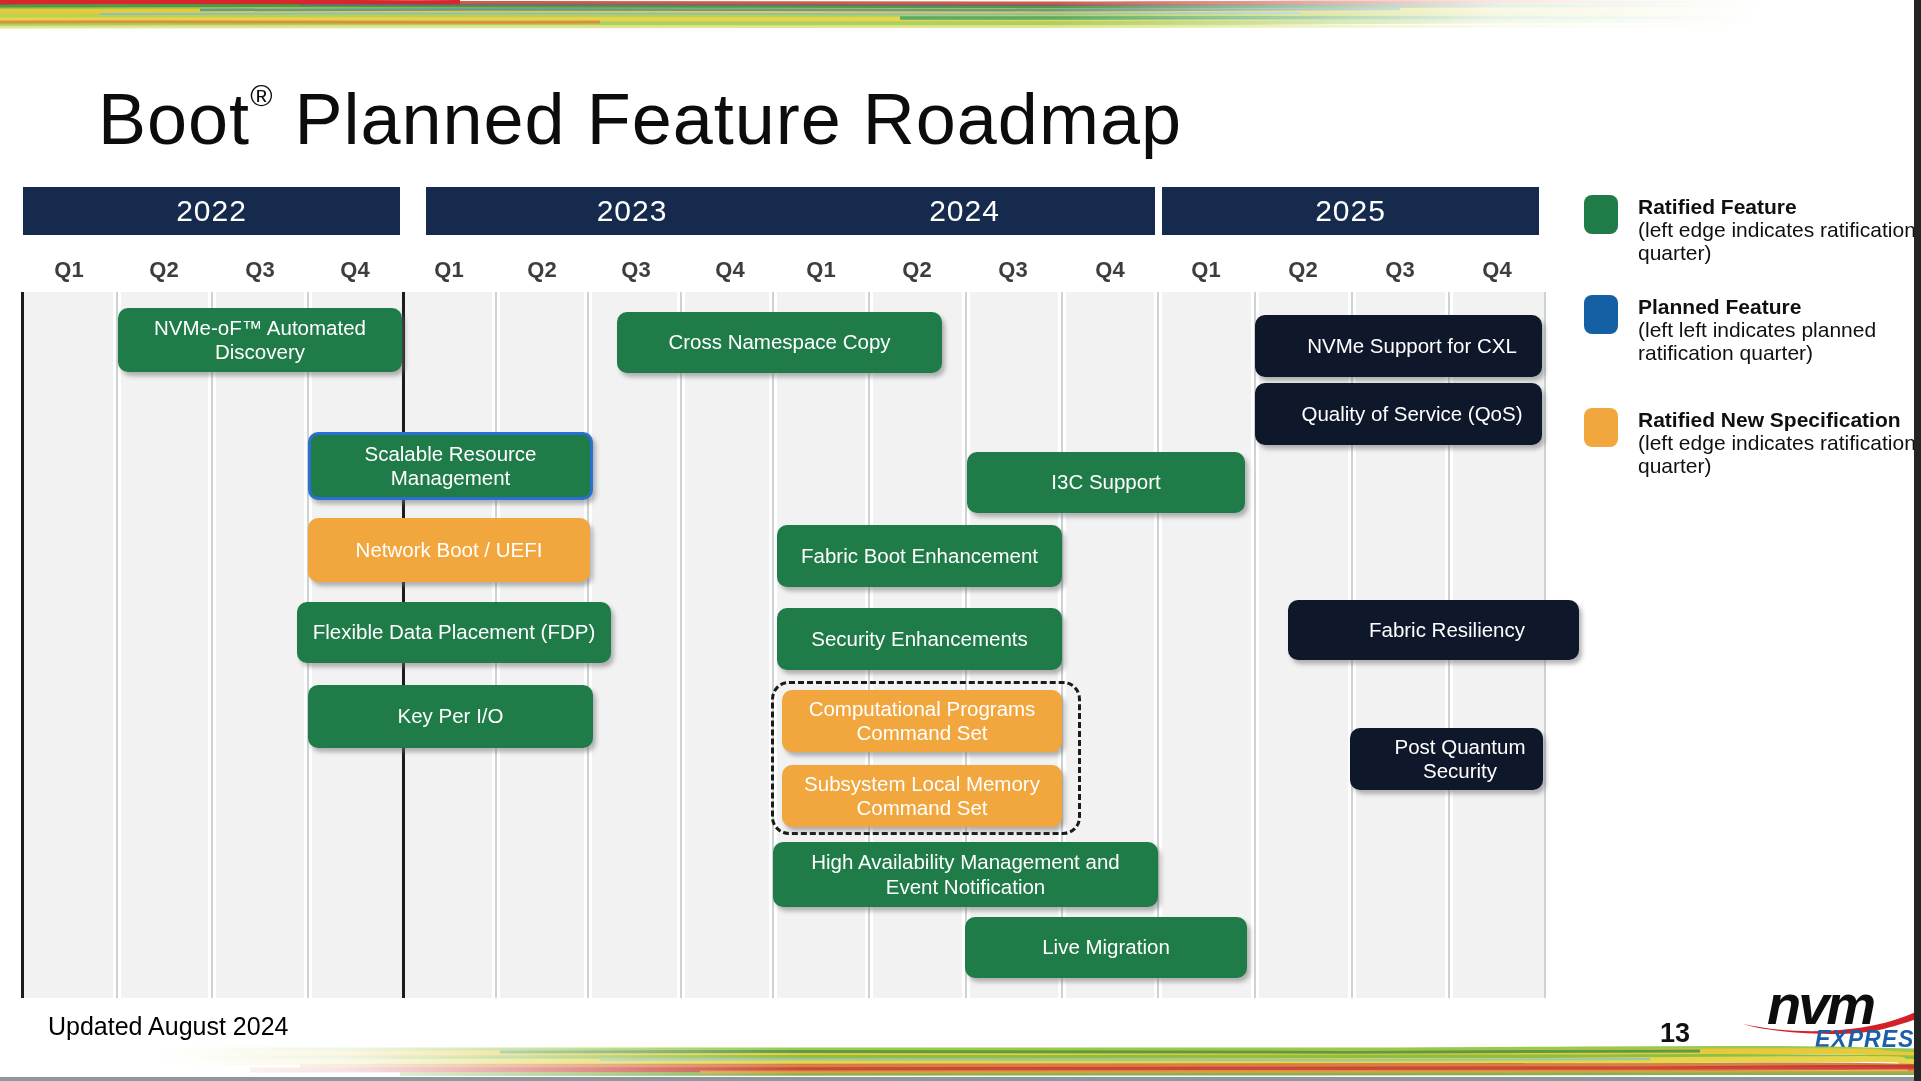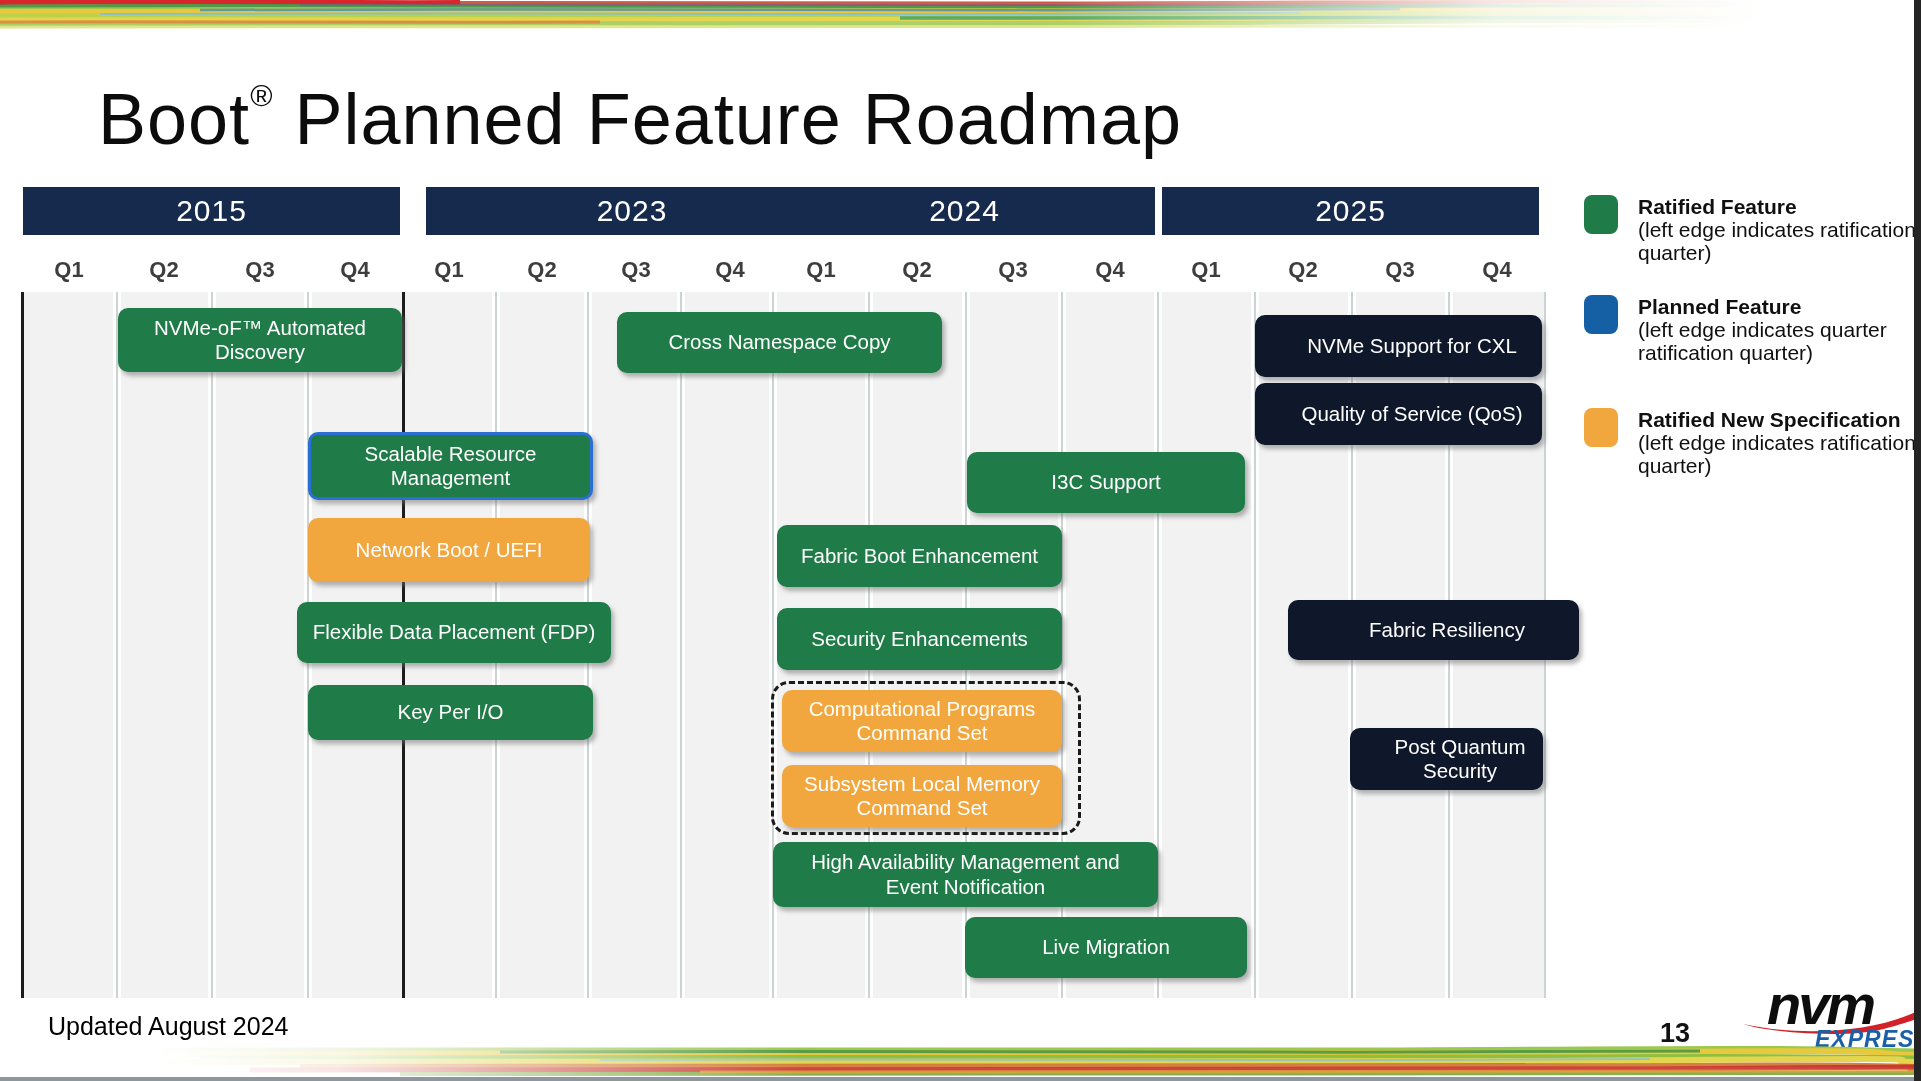--- a/index.html
+++ b/index.html
@@ -81,21 +81,21 @@
     <path d="M0,22 C200,21 400,23 600,22" stroke="#e2803a" stroke-width="3" fill="none" opacity=".8"></path>
     <path d="M300,5 C700,3 1100,7 1500,4" stroke="#7a4fa0" stroke-width="1.8" fill="none" opacity=".5"></path>
     <path d="M900,18 C1200,16 1500,20 1915,17" stroke="#38a06c" stroke-width="3.5" fill="none" opacity=".8"></path>
   </svg>
   <div class="band-top-fade"></div>
 
   <div class="title">
     <span>Boot</span><span class="reg">®</span><span> Planned Feature Roadmap</span>
   </div>
 
-  <div class="yearbar" style="left:23px;width:377px;">2015</div>
+  <div class="yearbar" style="left:23px;width:377px;">2022</div>
   <div class="yearbar" style="left:426px;width:412px;">2023</div>
   <div class="yearbar" style="left:774px;width:381px;">2024</div>
   <div class="yearbar" style="left:1162px;width:377px;">2025</div>
 
   <div class="qlabel" style="left:47px;">Q1</div>
   <div class="qlabel" style="left:142px;">Q2</div>
   <div class="qlabel" style="left:238px;">Q3</div>
   <div class="qlabel" style="left:333px;">Q4</div>
   <div class="qlabel" style="left:427px;">Q1</div>
   <div class="qlabel" style="left:520px;">Q2</div>
@@ -136,39 +136,39 @@
   <div class="bar c-ratified" style="left:593px;top:312px;width:325px;height:61px;margin-left:24px;">Cross Namespace Copy</div>
   <div class="bar c-planned" style="left:1255px;top:315px;width:287px;height:62px;">NVMe Support for CXL</div>
   <div class="bar c-planned" style="left:1255px;top:383px;width:287px;height:62px;">Quality of Service (QoS)</div>
   <div class="bar c-ratified b-outline" style="left:308px;top:432px;width:285px;height:68px;">Scalable Resource Management</div>
   <div class="bar c-ratified" style="left:967px;top:452px;width:278px;height:61px;">I3C Support</div>
   <div class="bar c-newspec" style="left:308px;top:518px;width:282px;height:64px;">Network Boot / UEFI</div>
   <div class="bar c-ratified" style="left:777px;top:525px;width:285px;height:62px;">Fabric Boot Enhancement</div>
   <div class="bar c-planned" style="left:1252px;top:600px;width:291px;height:60px;margin-left:36px;">Fabric Resiliency</div>
   <div class="bar c-ratified" style="left:297px;top:602px;width:314px;height:61px;">Flexible Data Placement (FDP)</div>
   <div class="bar c-ratified" style="left:777px;top:608px;width:285px;height:62px;">Security Enhancements</div>
-  <div class="bar c-ratified" style="left:308px;top:685px;width:285px;height:55px;">Key Per I/O</div>
+  <div class="bar c-ratified" style="left:308px;top:685px;width:285px;height:63px;">Key Per I/O</div>
   <div class="bar c-newspec" style="left:782px;top:690px;width:280px;height:62px;">Computational Programs Command Set</div>
   <div class="bar c-planned" style="left:1350px;top:728px;width:193px;height:62px;">Post Quantum Security</div>
   <div class="bar c-newspec" style="left:782px;top:765px;width:280px;height:62px;">Subsystem Local Memory Command Set</div>
   <div class="bar c-ratified" style="left:773px;top:842px;width:385px;height:65px;">High Availability Management and Event Notification</div>
   <div class="bar c-ratified" style="left:965px;top:917px;width:282px;height:61px;">Live Migration</div>
 
   <div class="legend-item" style="top:195px;">
     <div class="swatch sw-green"></div>
     <div class="legend-text">
       <b>Ratified Feature</b><br>
       <span>(left edge indicates ratification quarter)</span>
     </div>
   </div>
   <div class="legend-item" style="top:295px;">
     <div class="swatch sw-blue"></div>
     <div class="legend-text">
       <b>Planned Feature</b><br>
-      <span>(left edge indicates quarter ratification quarter)</span>
+      <span>(left left indicates planned ratification quarter)</span>
     </div>
   </div>
   <div class="legend-item" style="top:408px;">
     <div class="swatch sw-orange"></div>
     <div class="legend-text">
       <b>Ratified New Specification</b><br>
       <span>(left edge indicates ratification quarter)</span>
     </div>
   </div>
 

